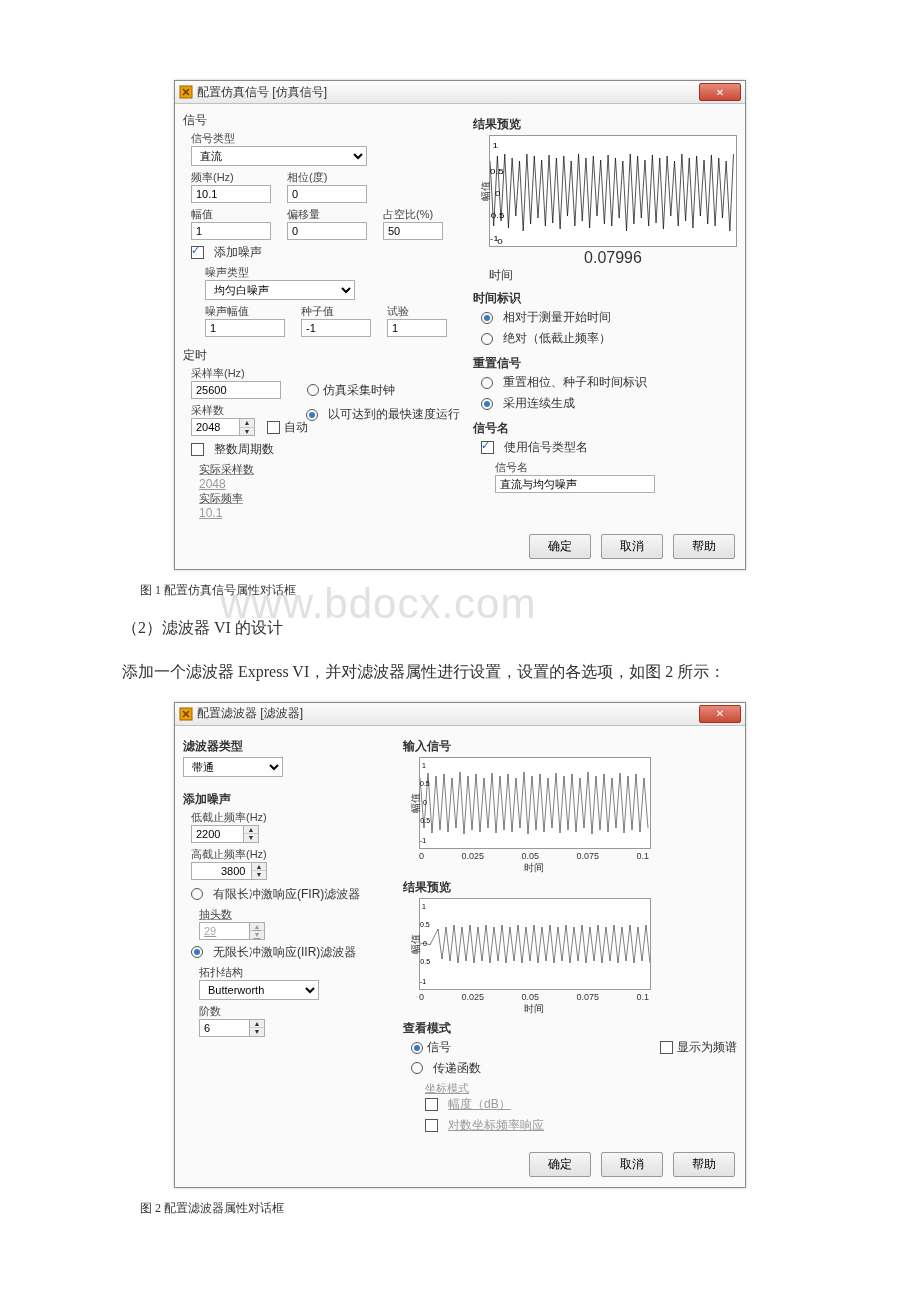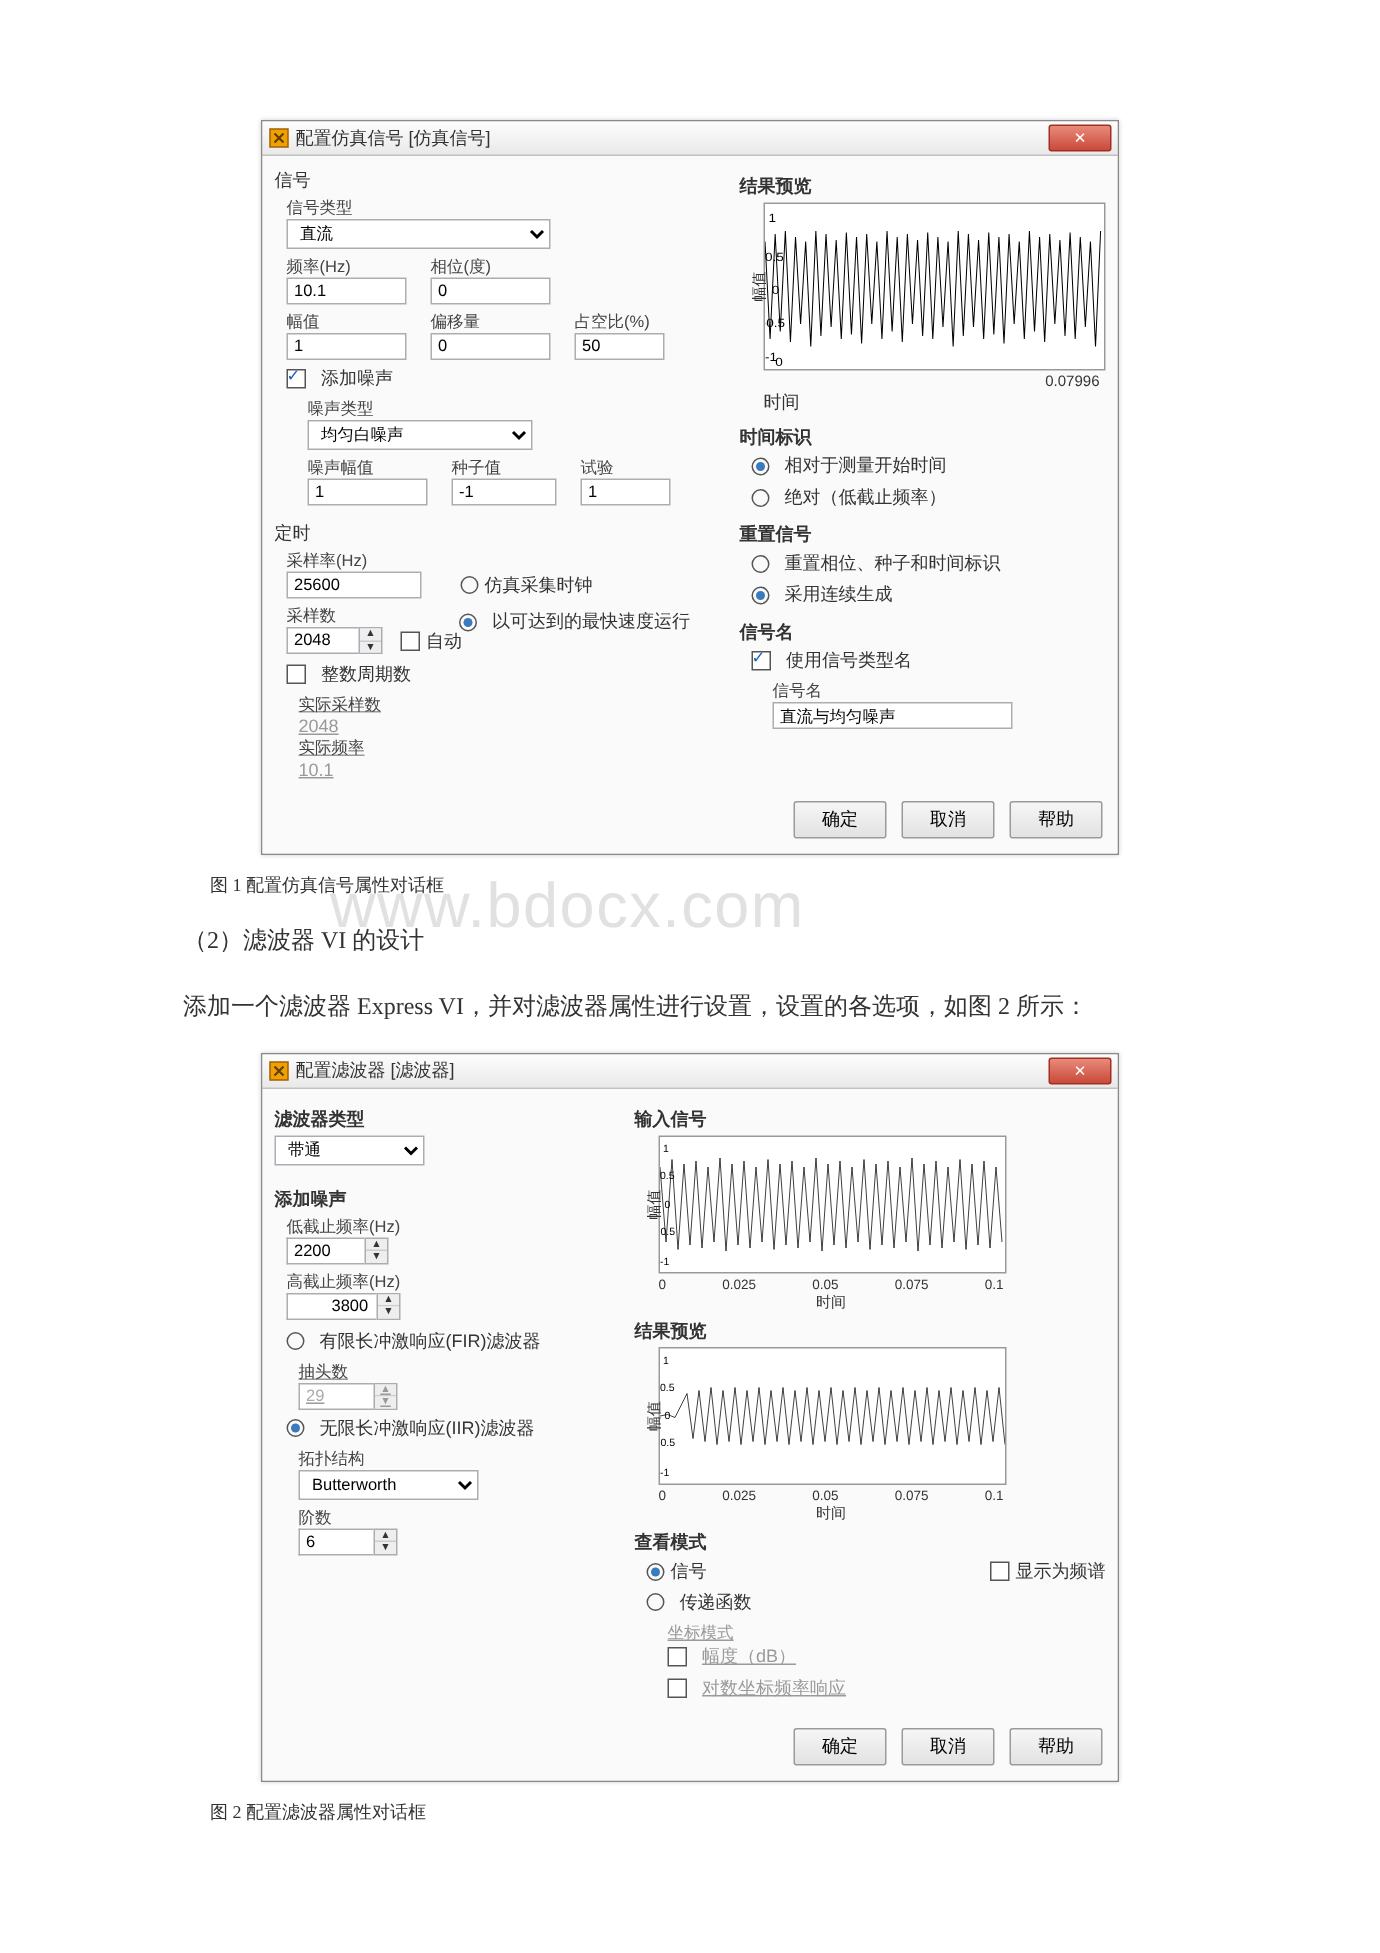--- a/index.html
+++ b/index.html
@@ -45,21 +45,21 @@
     border: 1px solid #a03020;
     border-radius: 2px;
     color: #fff;
     display: flex; align-items:center; justify-content:center;
     font-size: 10px;
   }
   .dlg-body {
     background: #fafafa;
     padding: 8px;
     display: flex;
-    gap: 20px;
+    gap: 0;
   }
   .col { display:flex; flex-direction:column; }
   .left1 { width: 290px; }
   .right1 { flex:1; }
   .grp-label { font-size:12px; margin-bottom:2px; }
   .subgrp { margin-left: 8px; }
   .row { display:flex; gap:6px; align-items:center; margin-bottom:4px; }
   .field-label { font-size:11px; color:#444; }
   input.txt, select.sel, .txt-like {
     border: 1px solid #abadb3;
@@ -250,21 +250,21 @@
                 <path d="M0 25 L3 90 L6 20 L9 85 L12 18 L15 92 L18 22 L21 80 L24 25 L27 95 L30 18 L33 88 L36 20 L39 82 L42 24 L45 90 L48 19 L51 87 L54 22 L57 93 L60 20 L63 80 L66 25 L69 90 L72 18 L75 85 L78 22 L81 92 L84 20 L87 80 L90 24 L93 88 L96 19 L99 90 L102 22 L105 82 L108 25 L111 95 L114 18 L117 88 L120 20 L123 82 L126 24 L129 90 L132 19 L135 87 L138 22 L141 93 L144 20 L147 80 L150 25 L153 90 L156 18 L159 85 L162 22 L165 92 L168 20 L171 80 L174 24 L177 88 L180 19 L183 90 L186 22 L189 82 L192 25 L195 95 L198 18"></path>
               </g>
               <text x="2" y="12" font-size="8">1</text>
               <text x="0" y="38" font-size="8">0.5</text>
               <text x="4" y="60" font-size="8">0</text>
               <text x="-2" y="82" font-size="8">-0.5</text>
               <text x="0" y="105" font-size="8">-1</text>
               <text x="6" y="108" font-size="8">0</text>
             </svg>
           </div>
-          <div style="display:flex;justify-content:flex-end;font-size:10px;padding:0 4px">
+          <div style="display:flex;justify-content:center;font-size:16px;padding:0 4px">
               <span></span>
               <span>0.07996</span>
             </div>
           <div class="plot xaxis-lbl" style="border:none;height:auto;background:none">时间</div>
         </div>
 
         <div class="sect-title">时间标识</div>
         <div class="subgrp">
           <div class="row">
               <span class="radio-dot sel"></span>

